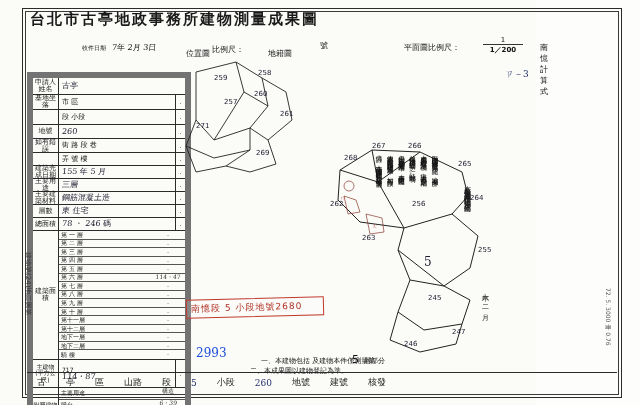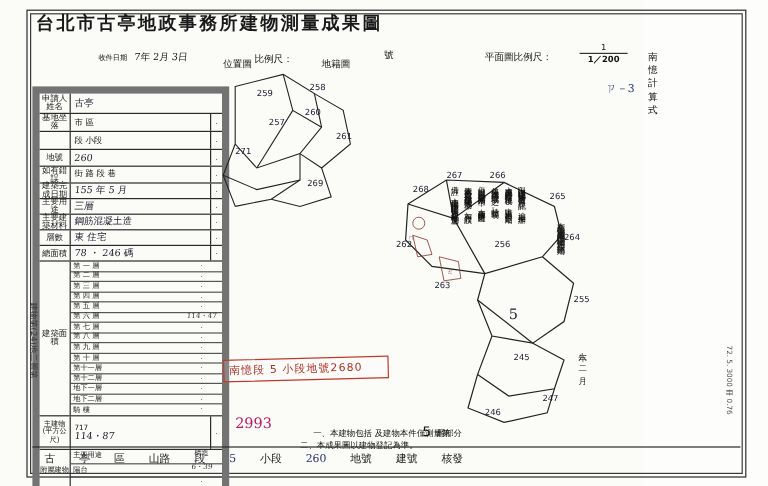--- a/index.html
+++ b/index.html
@@ -145,20 +145,25 @@
       <div class="val hand">260</div>
       <div class="dotcol">．</div>
     </div>
 
     <div class="frow" style="height:14px">
       <div class="lab">如有錯誤</div>
       <div class="val">街  路  段  巷</div>
       <div class="dotcol">．</div>
     </div>
 
+    <div class="frow" style="height:13px">
+      <div class="lab"></div>
+      <div class="val">弄   號   樓</div>
+      <div class="dotcol">．</div>
+    </div>
 
     <div class="frow" style="height:13px">
       <div class="lab">建築完成日期</div>
       <div class="val hand">155 年  5  月</div>
       <div class="dotcol">．</div>
     </div>
 
     <div class="frow" style="height:13px">
       <div class="lab">主要用途</div>
       <div class="val hand">三層</div>
@@ -361,21 +366,21 @@
     <div class="vert" style="height:140px;display:inline-block;margin-right:1px;">本成果圖經核對無訛後，申請人應於規定期</div>
     <div class="vert" style="height:140px;display:inline-block;margin-right:1px;">限內辦理建物所有權第一次登記，逾期未辦</div>
   </div>
   <div class="vert" style="position:absolute;right:64px;top:180px;height:110px;font-size:7px;">本所核發之測量成果圖僅供建物第一次登記使用</div>
   <div class="vert" style="position:absolute;right:46px;top:288px;height:42px;font-size:7px;">六年 二 月</div>
 
   <div class="rot90" style="left:612px;top:288px;font-size:6px;color:#555;">72. 5. 3000 冊 0.76</div>
 
   <div class="footnote" style="left:261px;top:356px;">一、本建物包括  及建物本件僅測量第</div>
   <div class="footnote" style="left:250px;top:366px;">二、本成果圖以建物登記為準。</div>
-  <div class="footnote" style="left:196px;top:346px;font-family:'DejaVu Serif',serif;color:#be185d;font-size:12px;">2993</div>
+  <div class="footnote" style="left:196px;top:346px;font-family:'DejaVu Serif',serif;color:#1d4ed8;font-size:12px;">2993</div>
   <div class="footnote redtxt" style="left:352px;top:353px;font-size:11px;">5</div>
   <div class="footnote redtxt" style="left:364px;top:356px;">層部分</div>
 
   <div class="bottombar">
     <div class="bb-item">古</div>
     <div class="bb-item">亭</div>
     <div class="bb-item">區</div>
     <div class="bb-item">山路</div>
     <div class="bb-item">段</div>
     <div class="bb-item num-blue">5</div>

